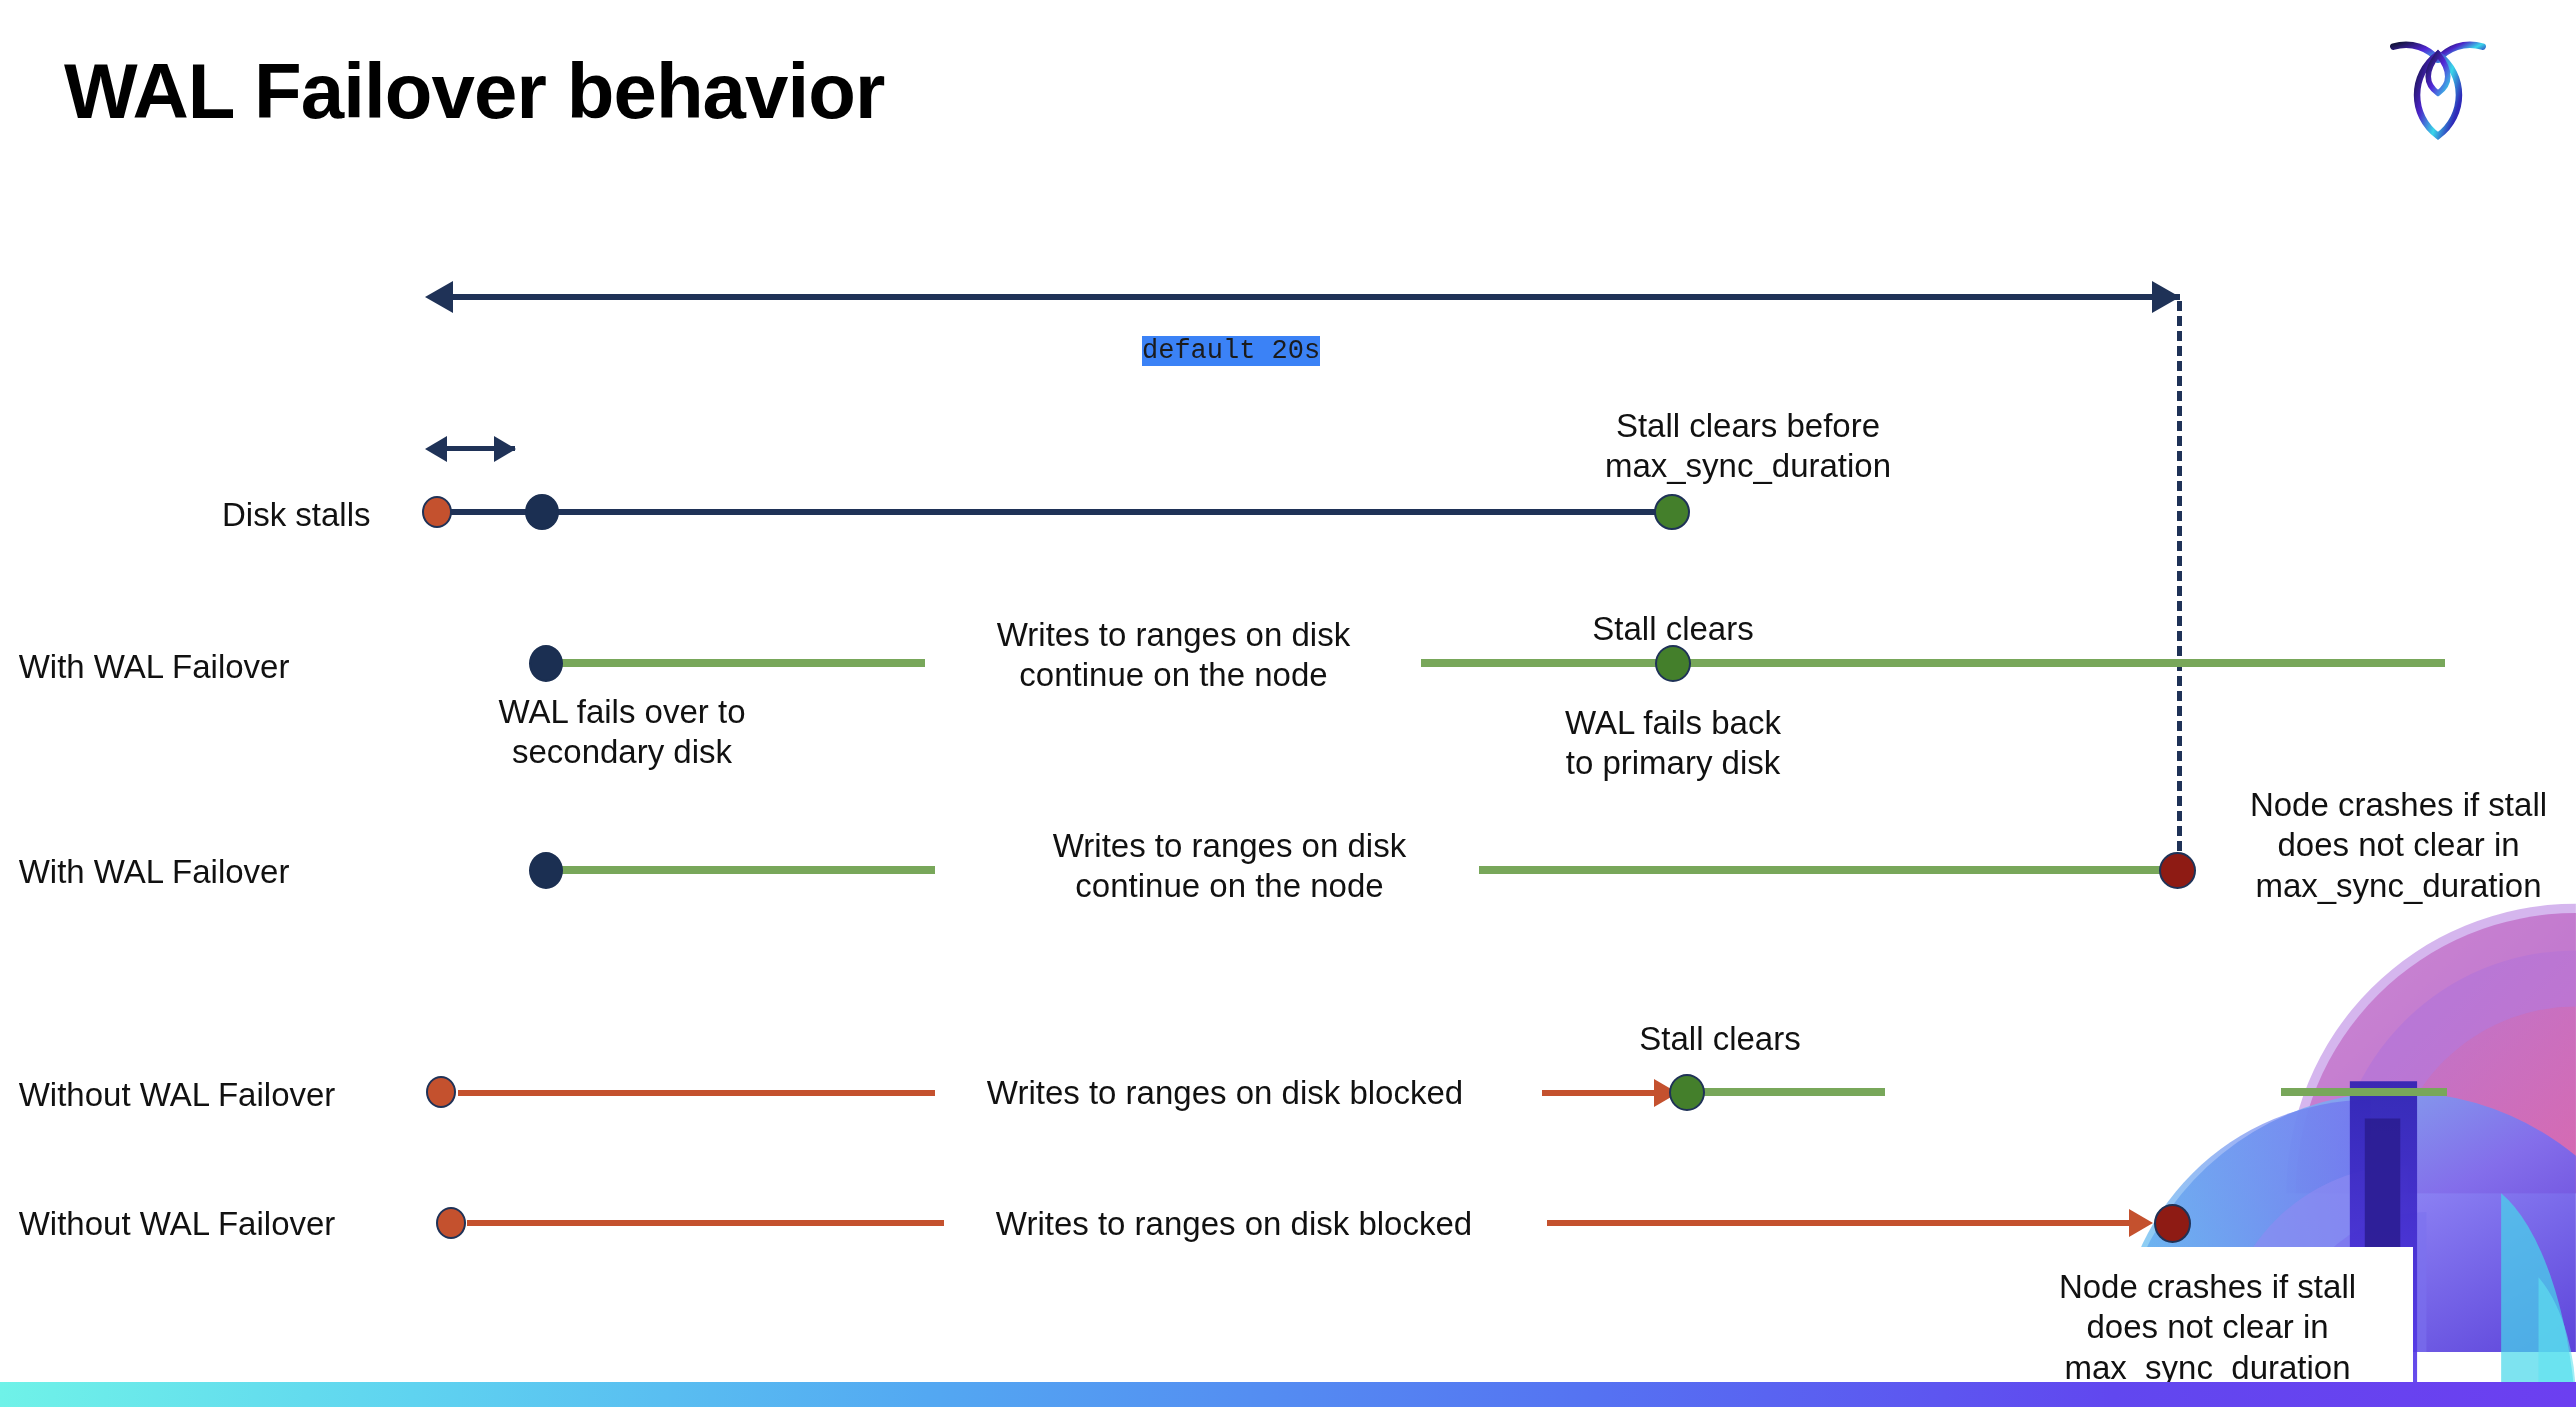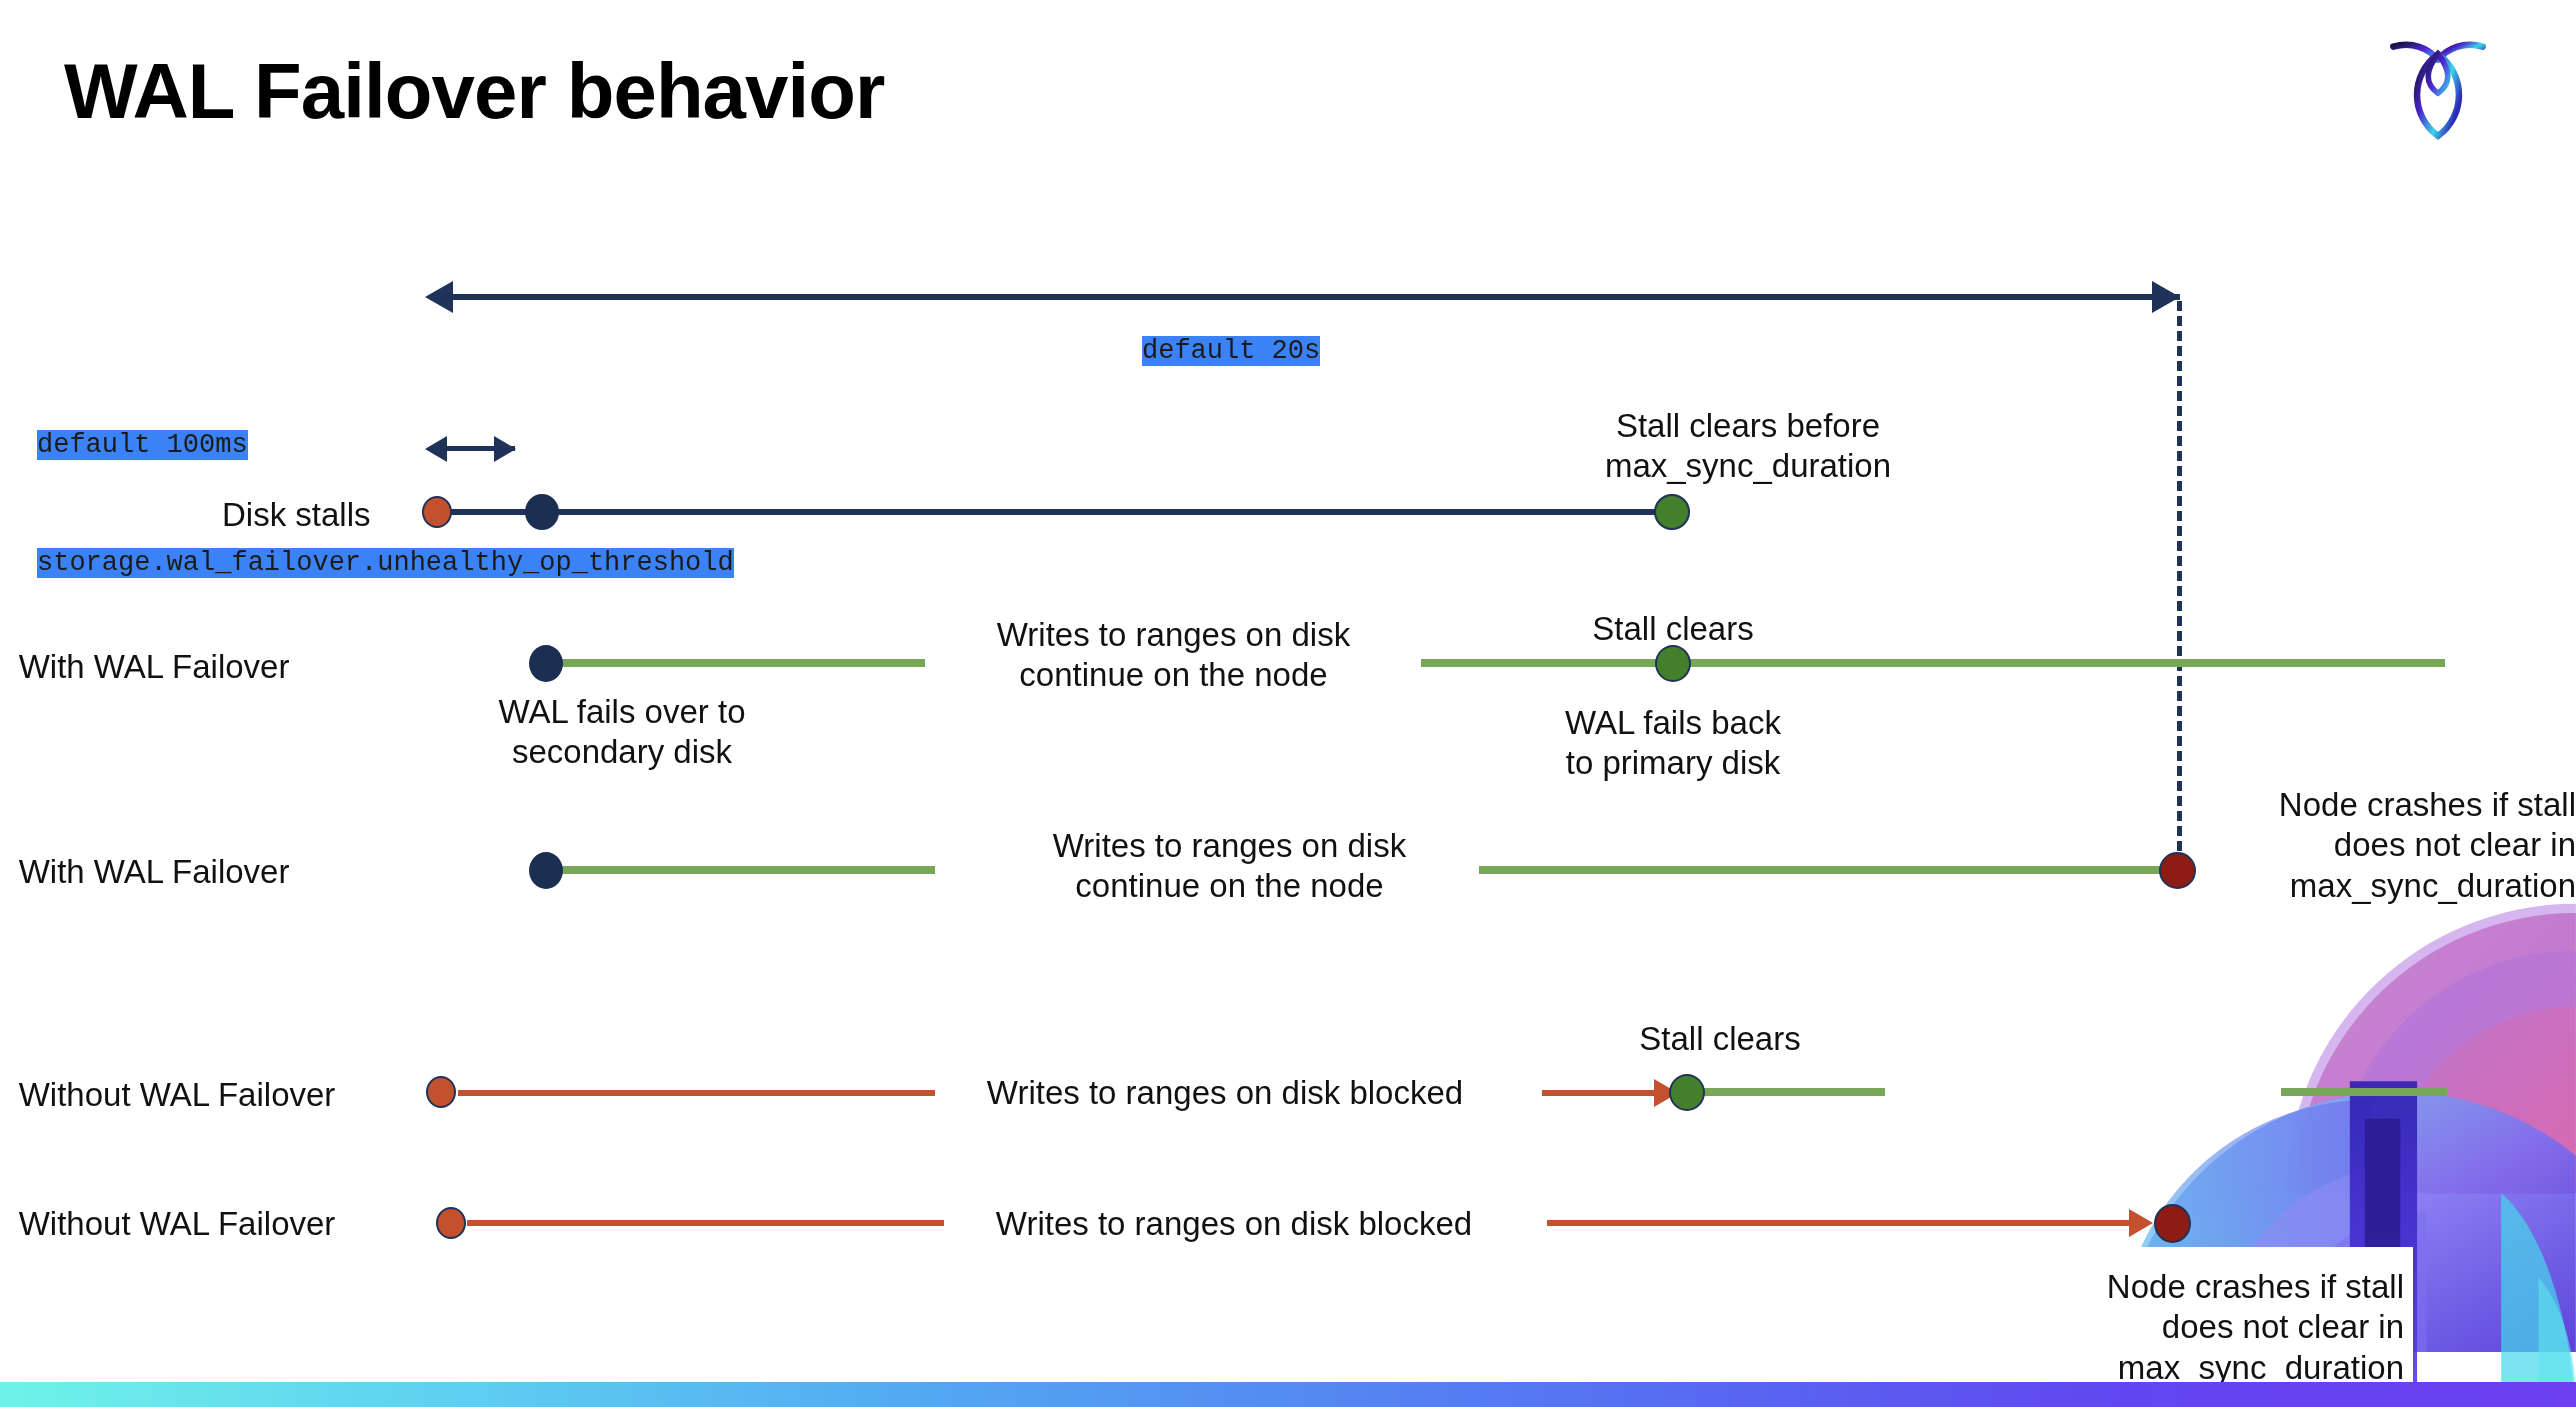--- a/index.html
+++ b/index.html
@@ -26,21 +26,21 @@
     background:linear-gradient(90deg,#6ff2e8 0%,#5fd3f0 16%,#53a8f2 36%,#5572f2 62%,#6147ef 82%,#6c3ff0 100%);
   }
 
   
   .deco{position:absolute;right:0;bottom:0;width:598px;height:523px;pointer-events:none;}
 
   
   .txt{position:absolute;color:#111;line-height:1.22;}
   .t-row-label{font-size:33px;white-space:nowrap;}
   .t-ann{font-size:33px;text-align:center;}
-  .t-ann-l{font-size:33px;text-align:right;}
+  .t-ann-l{font-size:33px;text-align:center;}
 
   
   .code{
     position:absolute;font-family:"Liberation Mono", monospace;
     font-size:27px;color:#1b1b1b;line-height:1.45;white-space:pre;
   }
   .code span{background:#3b82f6;}
 
   
   .seg{position:absolute;height:6.5px;border-radius:0;}
@@ -109,24 +109,20 @@
   <div class="code" style="left:1142px;top:254px;">
     <div><span>default 20s</span></div>
   </div>
 
   <div class="ah left-navy" style="left:425px;top:281px;"></div>
   <div class="seg navy" style="left:451px;top:294px;width:1729px;"></div>
   <div class="ah right-navy" style="left:2152px;top:281px;"></div>
 
   <div class="vdash" style="left:2177px;top:301px;height:580px;"></div>
 
-  <div class="code" style="left:37px;top:348px;">
-    <div><span>default 100ms</span></div>
-    <div><span>storage.wal_failover.unhealthy_op_threshold</span></div>
-  </div>
 
   <div class="ah left-navy-sm" style="left:425px;top:436px;"></div>
   <div class="seg navy" style="left:446px;top:446px;width:69px;height:4.7px;"></div>
   <div class="ah right-navy-sm" style="left:494px;top:436px;"></div>
 
   <div class="txt t-row-label" style="left:222px;top:495px;">Disk stalls</div>
 
   <div class="seg navy" style="left:439px;top:509px;width:1234px;"></div>
 
   <div class="dot orange" style="left:422px;top:496px;width:30px;height:32px;"></div>

